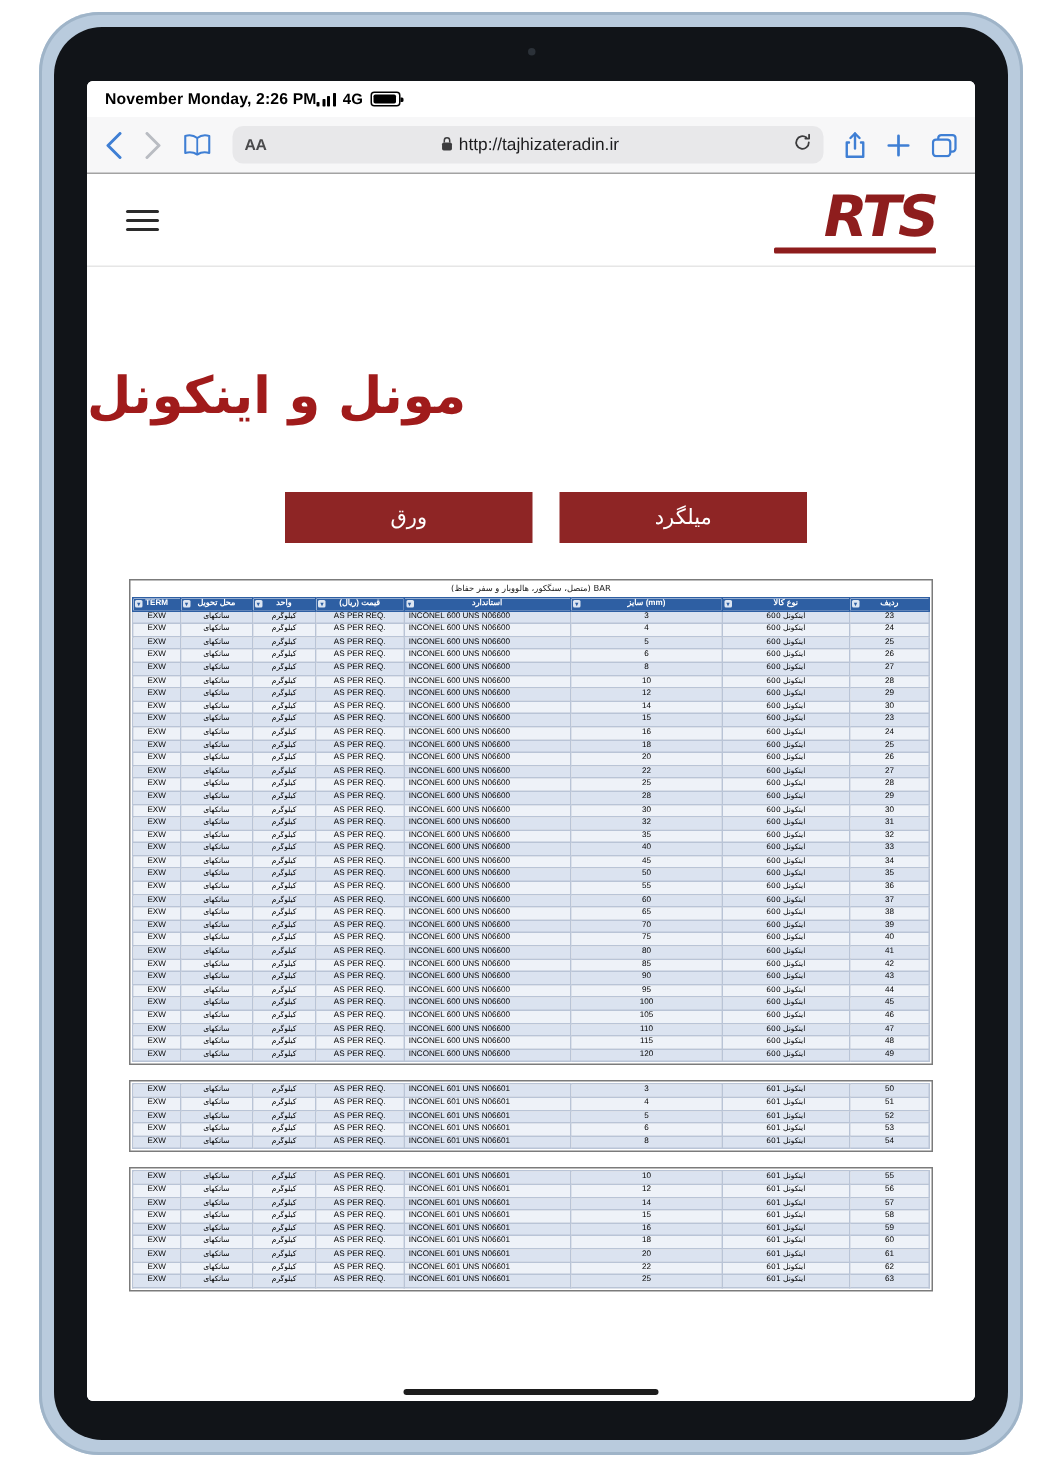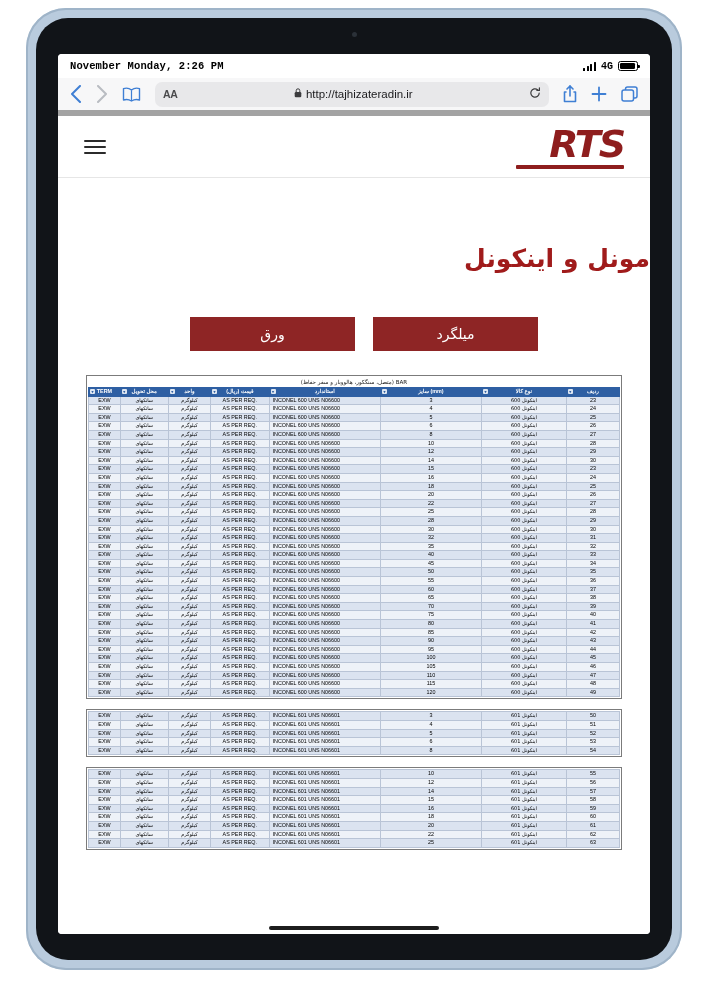--- a/index.html
+++ b/index.html
@@ -19,21 +19,21 @@
     background:#2b3138;border-radius:50%;
   }
   .screen{
     position:absolute;left:22px;top:36px;right:22px;bottom:26px;
     background:#ffffff;border-radius:4px;overflow:hidden;
   }
 
   
   .statusbar{
     height:24px;background:#ffffff;display:flex;align-items:center;
-    justify-content:space-between;padding:0 12px;box-sizing:border-box;font-family:Liberation Mono, monospace;
+    justify-content:flex-start;padding:0 12px;box-sizing:border-box;
   }
   .status-left{font-size:10.5px;font-weight:bold;color:#000;letter-spacing:.1px;}
   .status-right{display:flex;align-items:center;gap:5px;}
   .bars{display:flex;align-items:flex-end;gap:1.5px;height:9px;}
   .bars i{display:block;width:2px;background:#000;border-radius:.5px;}
   .bars i:nth-child(1){height:3px;}
   .bars i:nth-child(2){height:5px;}
   .bars i:nth-child(3){height:7px;}
   .bars i:nth-child(4){height:9px;}
   .net{font-size:10px;font-weight:bold;color:#000;}
@@ -42,21 +42,21 @@
     position:relative;box-sizing:border-box;
   }
   .battery:after{
     content:"";position:absolute;right:-3px;top:2.6px;width:1.6px;height:3.5px;
     background:#000;border-radius:0 1px 1px 0;
   }
   .battery i{position:absolute;left:1px;top:1px;bottom:1px;width:15px;background:#000;border-radius:1.2px;display:block;}
 
   
   .toolbar{
-    height:38px;background:#f7f7f8;border-bottom:6px solid #a3a3a3;
+    height:38px;background:#f7f7f8;border-bottom:1px solid #a3a3a3;
     display:flex;align-items:center;padding:0 12px;box-sizing:border-box;gap:14px;
   }
   .tb-ico{color:#3f7fd4;display:flex;align-items:center;justify-content:center;cursor:default;}
   .tb-ico.dim{color:#b9bcc2;}
   .urlbar{
     flex:1;height:25px;background:#e8e8ea;border-radius:7px;
     display:flex;align-items:center;padding:0 8px;box-sizing:border-box;gap:6px;
     position:relative;
   }
   .aa{font-size:10.5px;color:#4a4a4c;font-weight:600;letter-spacing:-.3px;}
@@ -76,21 +76,21 @@
   .hamburger{display:flex;flex-direction:column;gap:4px;width:22px;}
   .hamburger span{display:block;height:2px;background:#2b2b2b;border-radius:1px;}
   .logo-text{
     font-family:"DejaVu Sans",sans-serif;font-weight:bold;font-style:italic;
     font-size:38px;color:#8e1d1d;letter-spacing:-2px;line-height:1;
   }
   .logo-underline{height:4px;background:#8e1d1d;width:108px;margin-top:2px;border-radius:1px;}
   .logo-wrap{display:flex;flex-direction:column;align-items:flex-end;}
 
   .title{
-    text-align:right;font-size:25px;color:#a01b1b;font-weight:bold;
+    text-align:left;font-size:34px;color:#a01b1b;font-weight:bold;
     margin-top:66px;direction:rtl;font-family:"DejaVu Sans",sans-serif;
   }
   .btnrow{display:flex;justify-content:center;gap:18px;margin-top:44px;padding-left:20px;}
   .btn{
     width:165px;height:34px;background:#8e2525;color:#fff;border:none;
     display:flex;align-items:center;justify-content:center;font-size:14px;
     font-family:"DejaVu Sans",sans-serif;direction:rtl;cursor:pointer;
   }
 
   

